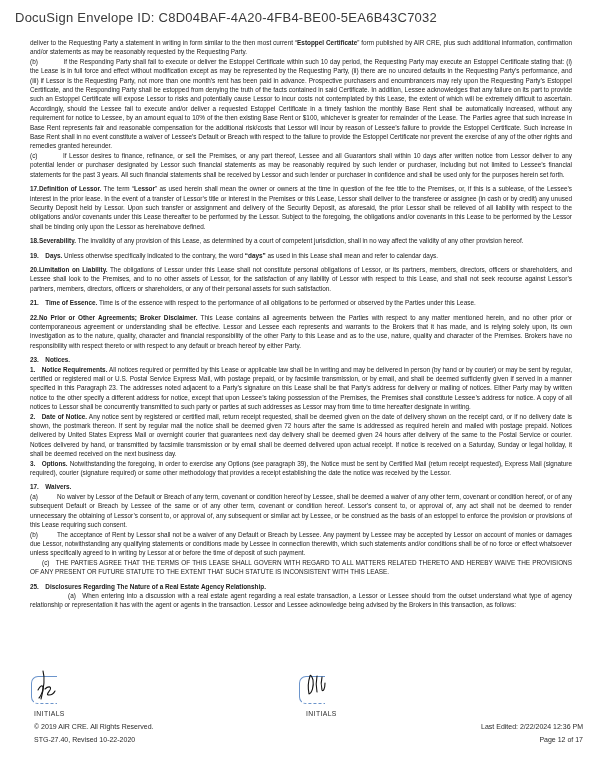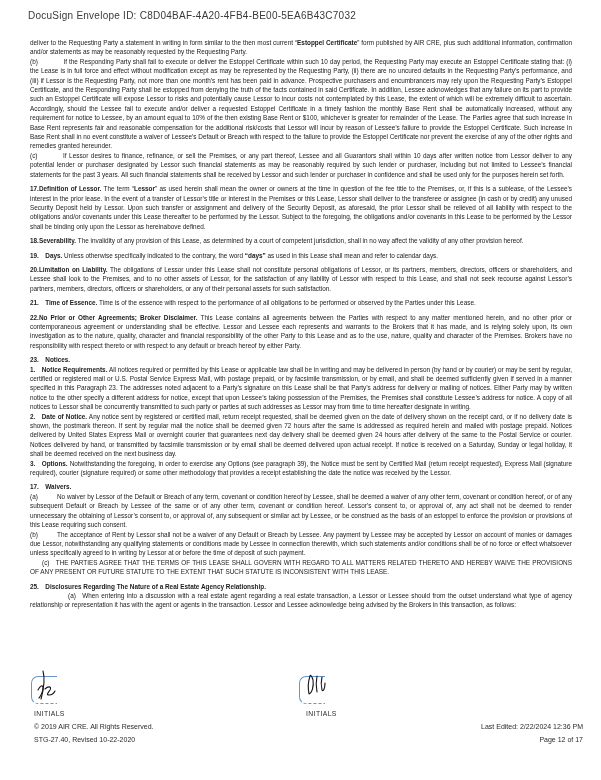--- a/index.html
+++ b/index.html
@@ -1,21 +1,21 @@
 <!DOCTYPE html>
 <html><head>
 <meta charset="utf-8">
 <style>
   html,body{margin:0;padding:0;background:#ffffff;}
   .page{
     position:relative;width:601px;height:780px;background:#ffffff;
     font-family:"Liberation Sans",sans-serif;color:#1b1b1b;overflow:hidden;
   }
   .envelope{
-    position:absolute;left:28px;top:10px;font-size:10px;color:#3a3a3a;
+    position:absolute;left:15px;top:10px;font-size:13px;color:#3a3a3a;
     letter-spacing:0.25px;white-space:nowrap;
   }
   .doc{
     position:absolute;left:30px;top:38px;width:542px;
     font-size:6.4px;line-height:9.4px;text-align:justify;color:#1b1b1b;
   }
   .para{margin:0;}
   .para.gap{margin-top:5px;}
   .para.indent-sm{text-indent:12px;}
   .para.indent-lg{text-indent:38px;}

